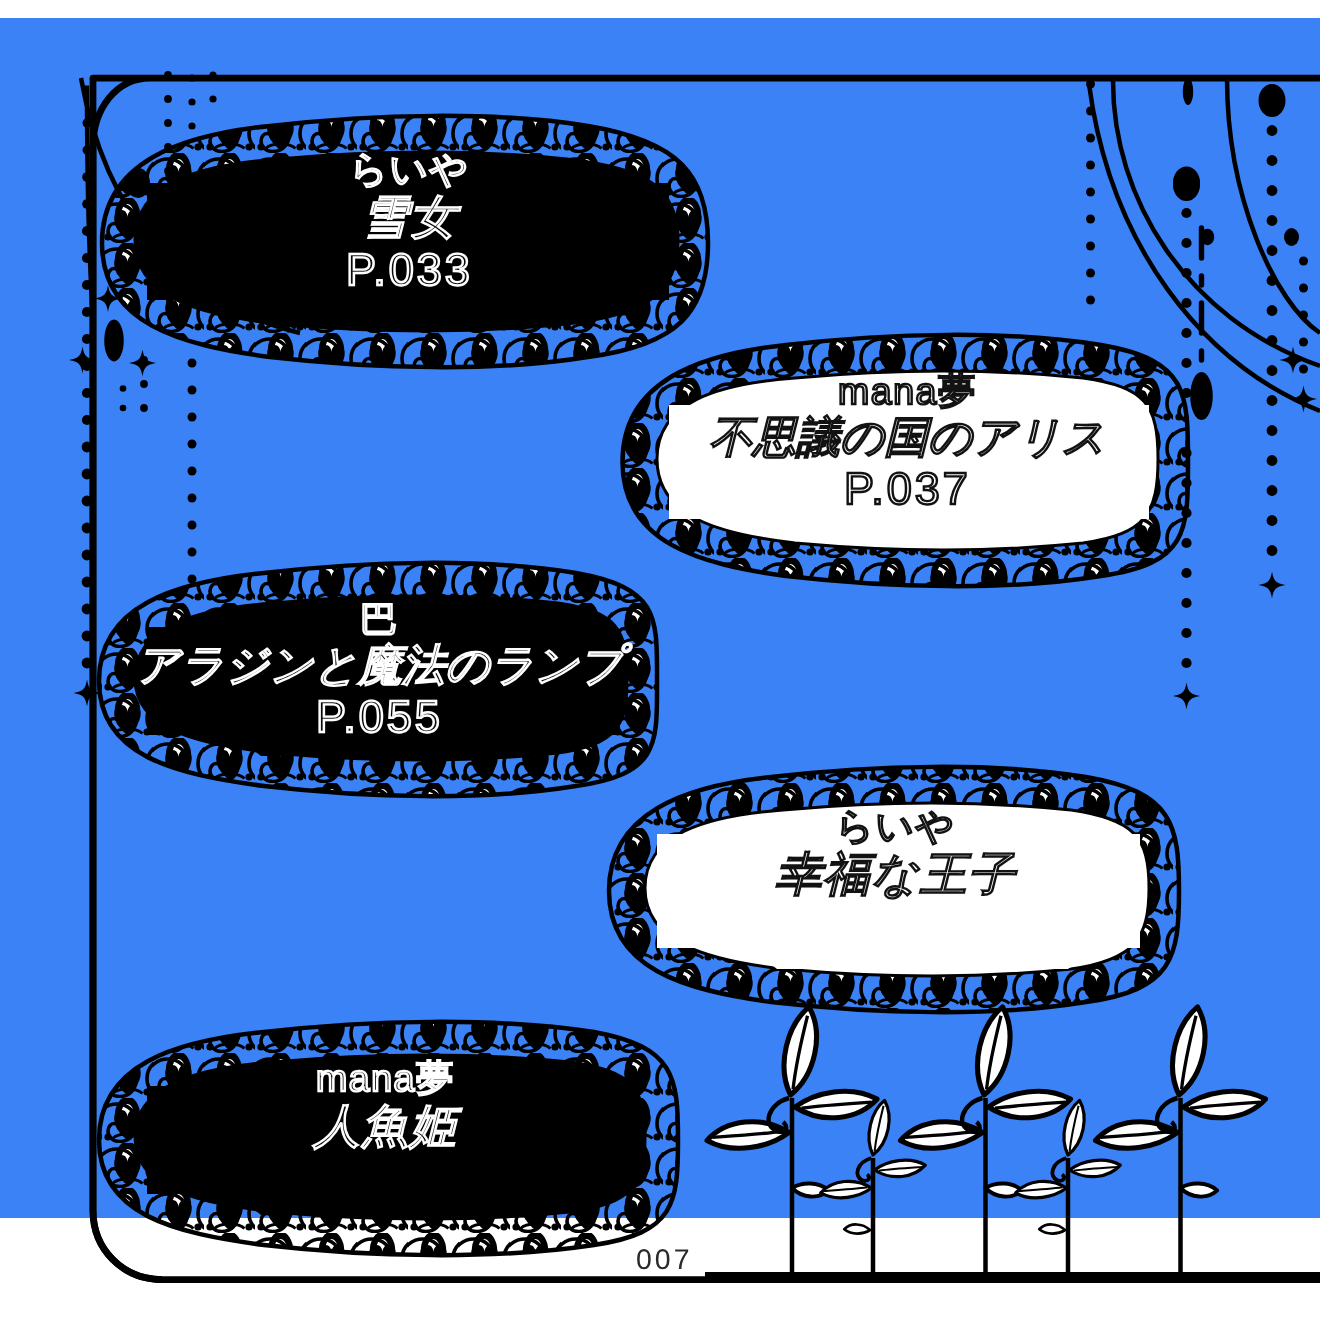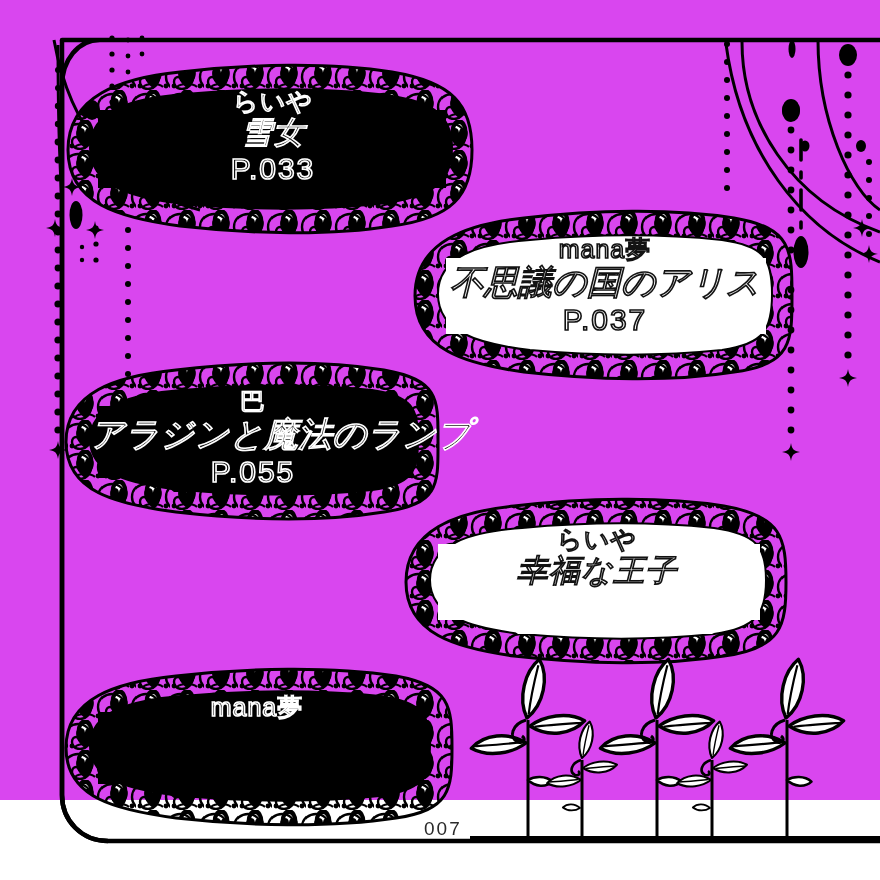--- a/index.html
+++ b/index.html
@@ -1,33 +1,33 @@
 <!DOCTYPE html>
 <html><head>
 <meta charset="utf-8">
 <style>
   html,body{margin:0;padding:0;background:#ffffff;}
   body{width:880px;height:880px;overflow:hidden;
        font-family:"Liberation Sans","DejaVu Sans",sans-serif;}
-  #page{position:relative;width:880px;height:800px;background:#d946ef;}
+  #page{position:relative;width:880px;height:800px;background:#3b82f6;margin-top:12px;}
   #art{position:absolute;left:0;top:0;width:880px;height:880px;}
   .panel-text{position:absolute;text-align:center;pointer-events:none;
               line-height:1.05;white-space:nowrap;}
   .ln{display:block;}
   
   .dark .ln{color:#0a0a0a;
     -webkit-text-stroke:1.6px #ffffff;
     text-shadow:0 0 1px #fff;}
   
   .light .ln{color:#ffffff;
     -webkit-text-stroke:1.6px #121212;
     text-shadow:0 0 1px #121212;}
   .l-author{font-size:25px;letter-spacing:1px;margin-bottom:3px;}
   .l-title{font-size:31px;letter-spacing:1px;margin-bottom:3px;font-style:italic;}
-  .l-title.long{font-size:34px;letter-spacing:0px;}
+  .l-title.long{font-size:29px;letter-spacing:0px;}
   .l-page{font-size:30px;letter-spacing:2px;}
   #folio{position:absolute;font-size:19px;color:#2a2a2a;letter-spacing:2px;text-align:right;}
 </style>
 </head>
 <body>
 
 <div id="page">
 
   <svg id="art" viewBox="0 0 880 880">
     <defs>
@@ -395,17 +395,18 @@
     <span class="ln l-page">P.055</span>
   </div>
 
   <div class="panel-text light" style="left:432px;top:526px;width:330px;">
     <span class="ln l-author">らいや</span>
     <span class="ln l-title">幸福な王子</span>
   </div>
 
   <div class="panel-text dark" style="left:92px;top:694px;width:330px;">
     <span class="ln l-author">mana夢</span>
+    <span class="ln l-title">人魚姫</span>
   </div>
 
   <div id="folio" style="left:424px;top:818px;">007</div>
 
 </div>
 
 </body></html>

